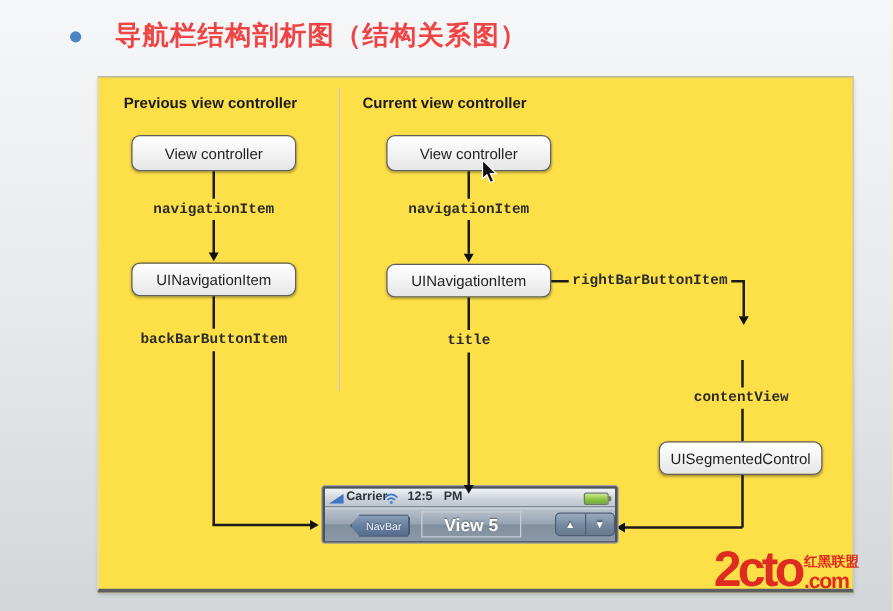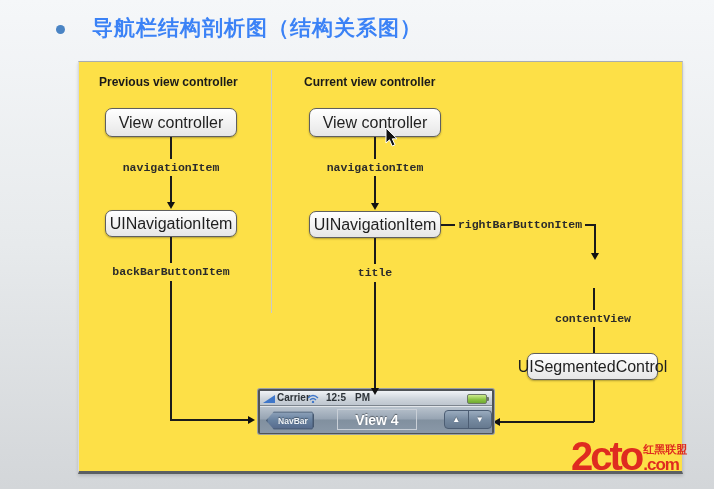--- a/index.html
+++ b/index.html
@@ -4,38 +4,38 @@
 <style>
   html,body{margin:0;padding:0;}
   body{
     width:714px;height:489px;overflow:hidden;position:relative;
     font-family:"Liberation Sans",sans-serif;
     background:linear-gradient(180deg,#f5f7f9 0%,#e7eaec 50%,#d3d6d9 100%);
   }
   
   .slide-title-row{position:absolute;left:0;top:0;width:714px;height:56px;}
   .bullet{position:absolute;left:56px;top:25px;width:9px;height:9px;border-radius:50%;background:#4a84c4;}
-  .slide-title{position:absolute;left:92px;top:14px;font-size:21px;font-weight:bold;color:#3b82f6;letter-spacing:1px;}
+  .slide-title{position:absolute;left:92px;top:14px;font-size:21px;font-weight:bold;color:#ef4444;letter-spacing:1px;}
   
   .panel{
     position:absolute;left:78px;top:61px;width:603px;height:409px;
     background:#fde047;
     border-top:1px solid #a8acb0;border-left:1px solid #d8dadc;border-right:1px solid #c2c5c8;
     border-bottom:3px solid #5b5f63;
     box-shadow:0 2px 3px rgba(0,0,0,0.15);
   }
   .col-divider{position:absolute;left:192px;top:8px;width:1px;height:243px;background:#c9c9c9;}
   .col-header{position:absolute;font-size:12px;font-weight:bold;color:#1a1a1a;white-space:nowrap;}
   
   .node{
     position:absolute;box-sizing:border-box;border:1px solid #5f5f5f;border-radius:7px;
     background:linear-gradient(180deg,#ffffff 0%,#f4f4f4 45%,#e6e6e6 100%);
     box-shadow:0 1px 2px rgba(0,0,0,0.3), inset 0 1px 0 #ffffff;
     display:flex;align-items:center;justify-content:center;
-    font-size:16px;color:#1f1f1f;white-space:nowrap;
+    font-size:12px;color:#1f1f1f;white-space:nowrap;
   }
   .edge-label{
     position:absolute;font-family:"Liberation Mono","DejaVu Sans Mono",monospace;
     font-size:11.5px;font-weight:bold;color:#2b2b2b;text-align:center;white-space:nowrap;
   }
   .vline{position:absolute;width:1.5px;background:#1b1b1b;}
   .hline{position:absolute;height:1.5px;background:#1b1b1b;}
   .ah-down{position:absolute;width:0;height:0;border-left:4px solid transparent;border-right:4px solid transparent;border-top:7px solid #111;}
   .ah-right{position:absolute;width:0;height:0;border-top:4px solid transparent;border-bottom:4px solid transparent;border-left:7px solid #111;}
   .ah-left{position:absolute;width:0;height:0;border-top:4px solid transparent;border-bottom:4px solid transparent;border-right:7px solid #111;}
@@ -56,26 +56,26 @@
     position:absolute;right:5px;top:3px;width:18px;height:8px;border:1px solid #6e7a66;border-radius:2px;
     background:linear-gradient(180deg,#cdeb8f 0%,#8dc544 55%,#6faa33 100%);
   }
   .battery:after{content:"";position:absolute;right:-3px;top:2px;width:2px;height:4px;background:#6e7a66;border-radius:0 1px 1px 0;}
   .navbar{
     position:absolute;left:0;top:15px;width:100%;height:26px;
     background:linear-gradient(180deg,#b9c3cd 0%,#97a4b3 46%,#81909f 50%,#8a98a8 100%);
     border-top:1px solid #e2e6ea;
   }
   .back-btn{
-    position:absolute;left:6px;top:4px;width:48px;height:19px;
+    position:absolute;left:20px;top:4px;width:48px;height:19px;
     clip-path:polygon(0 50%,16% 4%,96% 4%,100% 18%,100% 82%,96% 96%,16% 96%);
     background:linear-gradient(180deg,#93a6bd 0%,#66809f 50%,#54688a 100%);
     box-shadow:inset 0 0 0 1.5px #47586f;
     display:flex;align-items:center;justify-content:center;
-    font-size:8.5px;font-weight:bold;color:#f0f4f8;text-shadow:0 -1px 1px rgba(0,0,0,0.4);
+    font-size:8.5px;font-weight:normal;color:#f0f4f8;text-shadow:0 -1px 1px rgba(0,0,0,0.4);
     padding-left:6px;box-sizing:border-box;
   }
   .title-view{
     position:absolute;left:77px;top:2px;width:80px;height:21px;box-sizing:border-box;
     border:1px solid #c9cfd7;display:flex;align-items:center;justify-content:center;
     font-size:14px;font-weight:bold;color:#ffffff;text-shadow:0 -1px 1px rgba(0,0,0,0.45);
   }
   .segmented{
     position:absolute;left:184px;top:3px;width:48px;height:19px;box-sizing:border-box;display:flex;
     border:1.5px solid #4c5d73;border-radius:4px;overflow:hidden;
@@ -98,21 +98,21 @@
 <div class="slide-title-row">
   <span class="bullet"></span>
   <span class="slide-title">导航栏结构剖析图（结构关系图）</span>
 </div>
 
 <div class="panel">
 
   <div class="col-divider"></div>
 
   <div class="col-header" style="left:20px;top:13px;">Previous view controller</div>
-  <div class="col-header" style="left:225px;top:13px;">Current view controller</div>
+  <div class="col-header" style="left:211px;top:13px;">Current view controller</div>
 
   <div class="node" style="left:26px;top:46px;width:132px;height:29px;">View controller</div>
   <div class="vline" style="left:91px;top:75px;height:22px;"></div>
   <div class="edge-label" style="left:22px;top:99px;width:140px;">navigationItem</div>
   <div class="vline" style="left:91px;top:114px;height:27px;"></div>
   <div class="ah-down" style="left:88px;top:140px;"></div>
   <div class="node" style="left:26px;top:148px;width:132px;height:27px;">UINavigationItem</div>
   <div class="vline" style="left:91px;top:175px;height:26px;"></div>
   <div class="edge-label" style="left:12px;top:203px;width:160px;">backBarButtonItem</div>
   <div class="vline" style="left:91px;top:219px;height:139px;"></div>
@@ -152,21 +152,21 @@
       <svg class="sb-icon" style="left:47px;top:3px;" width="12" height="9">
         <path d="M1,4 Q6,-1 11,4" stroke="#3f77c9" stroke-width="1.4" fill="none"></path>
         <path d="M3,6 Q6,3 9,6" stroke="#3f77c9" stroke-width="1.4" fill="none"></path>
         <circle cx="6" cy="8" r="1.2" fill="#3f77c9"></circle>
       </svg>
       <span class="sb-time"><span>12:5</span><span class="gap"></span><span>PM</span></span>
       <span class="battery"></span>
     </div>
     <div class="navbar">
       <div class="back-btn">NavBar</div>
-      <div class="title-view">View 4</div>
+      <div class="title-view">View 5</div>
       <div class="segmented">
         <div class="segment">▲</div>
         <div class="segment">▼</div>
       </div>
     </div>
   </div>
 
   <svg class="cursor" width="15" height="21">
     <polygon points="1,1 1,16 4.5,12.8 7.2,19 10,17.8 7.3,11.8 12,11.8" fill="#111" stroke="#fff" stroke-width="1"></polygon>
   </svg>

